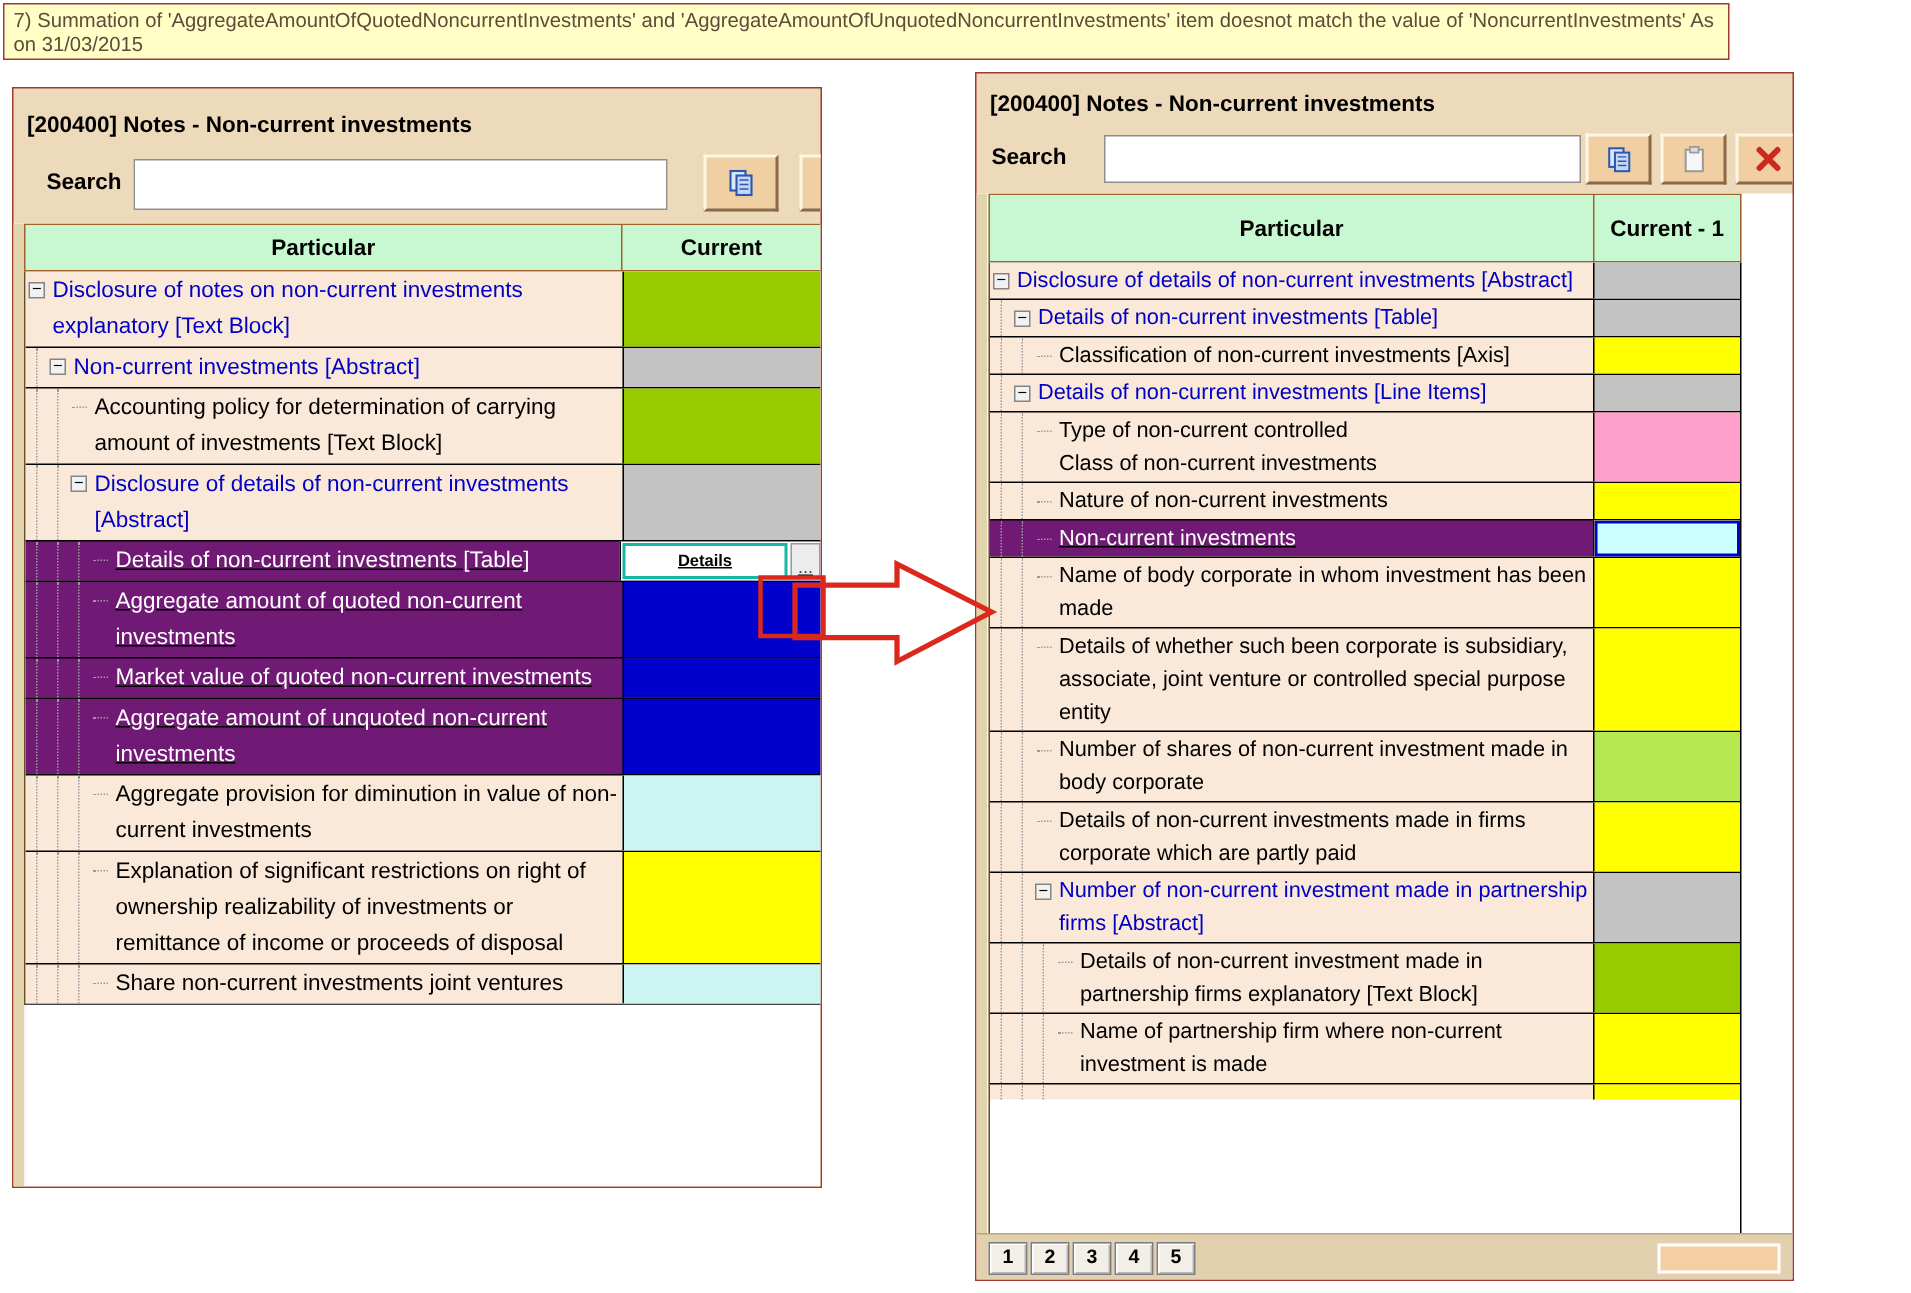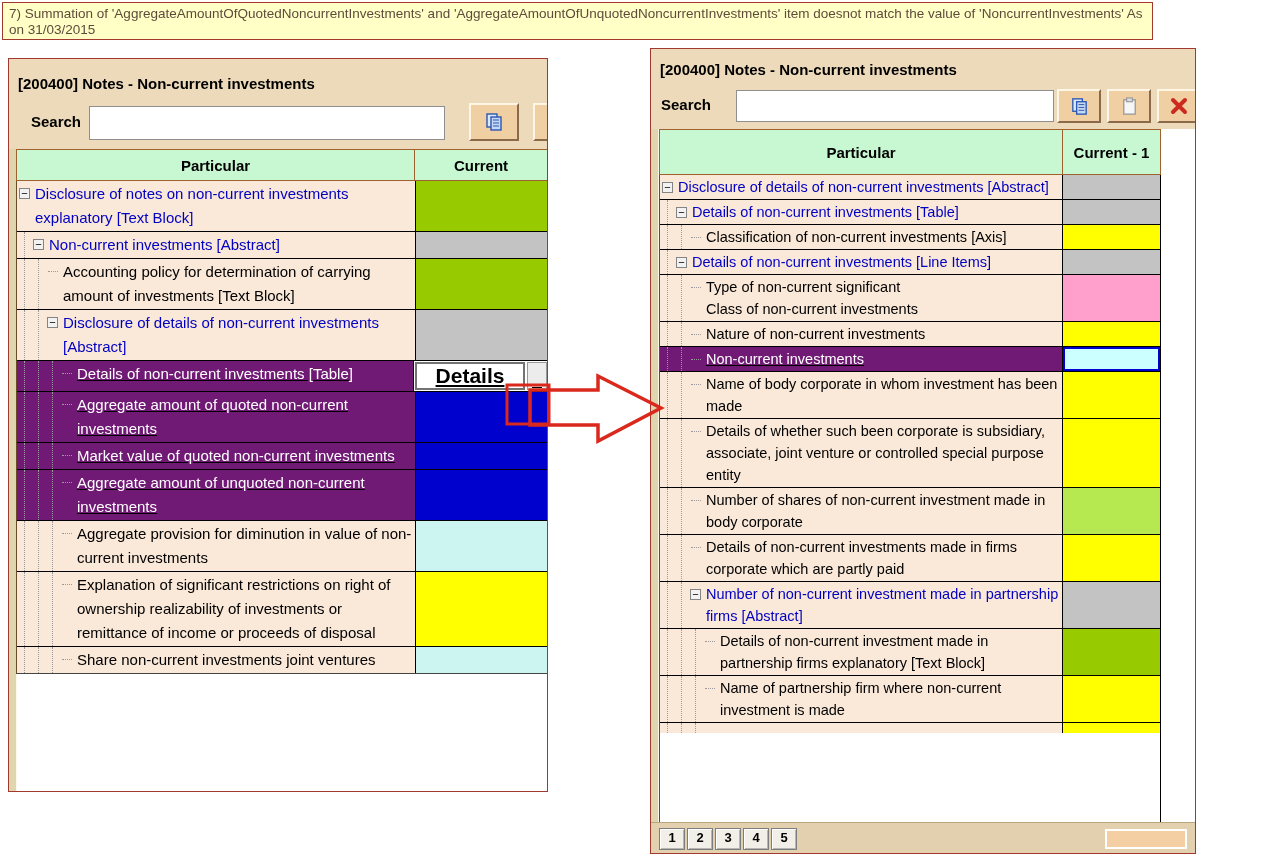--- a/index.html
+++ b/index.html
@@ -61,22 +61,22 @@
   .tick{position:absolute;top:12px;width:10px;border-top:1px dotted #9a9a9a;}
   .lab{flex:1;font-size:15px;line-height:24px;color:#000;padding:1px 2px 1px 0;}
   .right .lab{font-size:14.5px;line-height:22px;}
   .lab.blue{color:#0000C4;}
   .sel .lab{color:#fff;}
   .vcell{flex:none;border-left:1px solid #000;}
   .left .vcell{width:132px;}
   .right .vcell{width:97px;}
   .vcell.bordered{box-shadow:inset 0 0 0 2px #0101CE;}
   .details-cell{display:flex;align-items:stretch;background:#fff;padding:1px;}
-  .details-btn{flex:1;background:#fff;border:2px solid #737373;color:#000;font-weight:bold;
-               font-size:21px;display:flex;align-items:center;justify-content:center;cursor:pointer;}
+  .details-btn{flex:1;background:#fff;border:2px solid #14b8a6;color:#000;font-weight:bold;
+               font-size:11px;display:flex;align-items:center;justify-content:center;cursor:pointer;}
   .dots-btn{width:18px;margin-left:2px;background:#ECECEC;border:1px solid #999;color:#444;
             font-size:12px;display:flex;align-items:flex-end;justify-content:center;cursor:pointer;}
 
   
   .pagebar{position:absolute;left:0;right:0;bottom:0;height:30px;background:#E3D0AE;border-top:1px solid #b9a67f;}
   .page-btn{position:relative;float:left;width:24px;height:20px;margin:5px 1px 0 1px;
             background:#F1EFE7;border:1px solid #7d7d7d;
             box-shadow:inset 1px 1px 0 #fff, inset -1px -1px 0 #b5b5b5;
             font-size:13px;font-weight:bold;color:#000;text-align:center;line-height:18px;cursor:pointer;}
   .page-btn:first-child{margin-left:8px;}
@@ -334,21 +334,21 @@
               <div class="vcell" style="background: rgb(195, 195, 195);"></div>
             </div>
             <div class="trow">
               <div class="pcell">
                 <div class="gutter" style="width: 46px;">
                   <div class="vl" style="left: 7px;"></div>
                   <div class="vl" style="left: 21px;"></div>
                   <div class="tick" style="left: 31px;"></div>
                 </div>
                 <div class="lab">
-                  <div>Type of non-current significant</div>
+                  <div>Type of non-current controlled</div>
                   <div>Class of non-current investments</div>
                 </div>
               </div>
               <div class="vcell" style="background: rgb(255, 159, 203);"></div>
             </div>
             <div class="trow">
               <div class="pcell">
                 <div class="gutter" style="width: 46px;">
                   <div class="vl" style="left: 7px;"></div>
                   <div class="vl" style="left: 21px;"></div>

